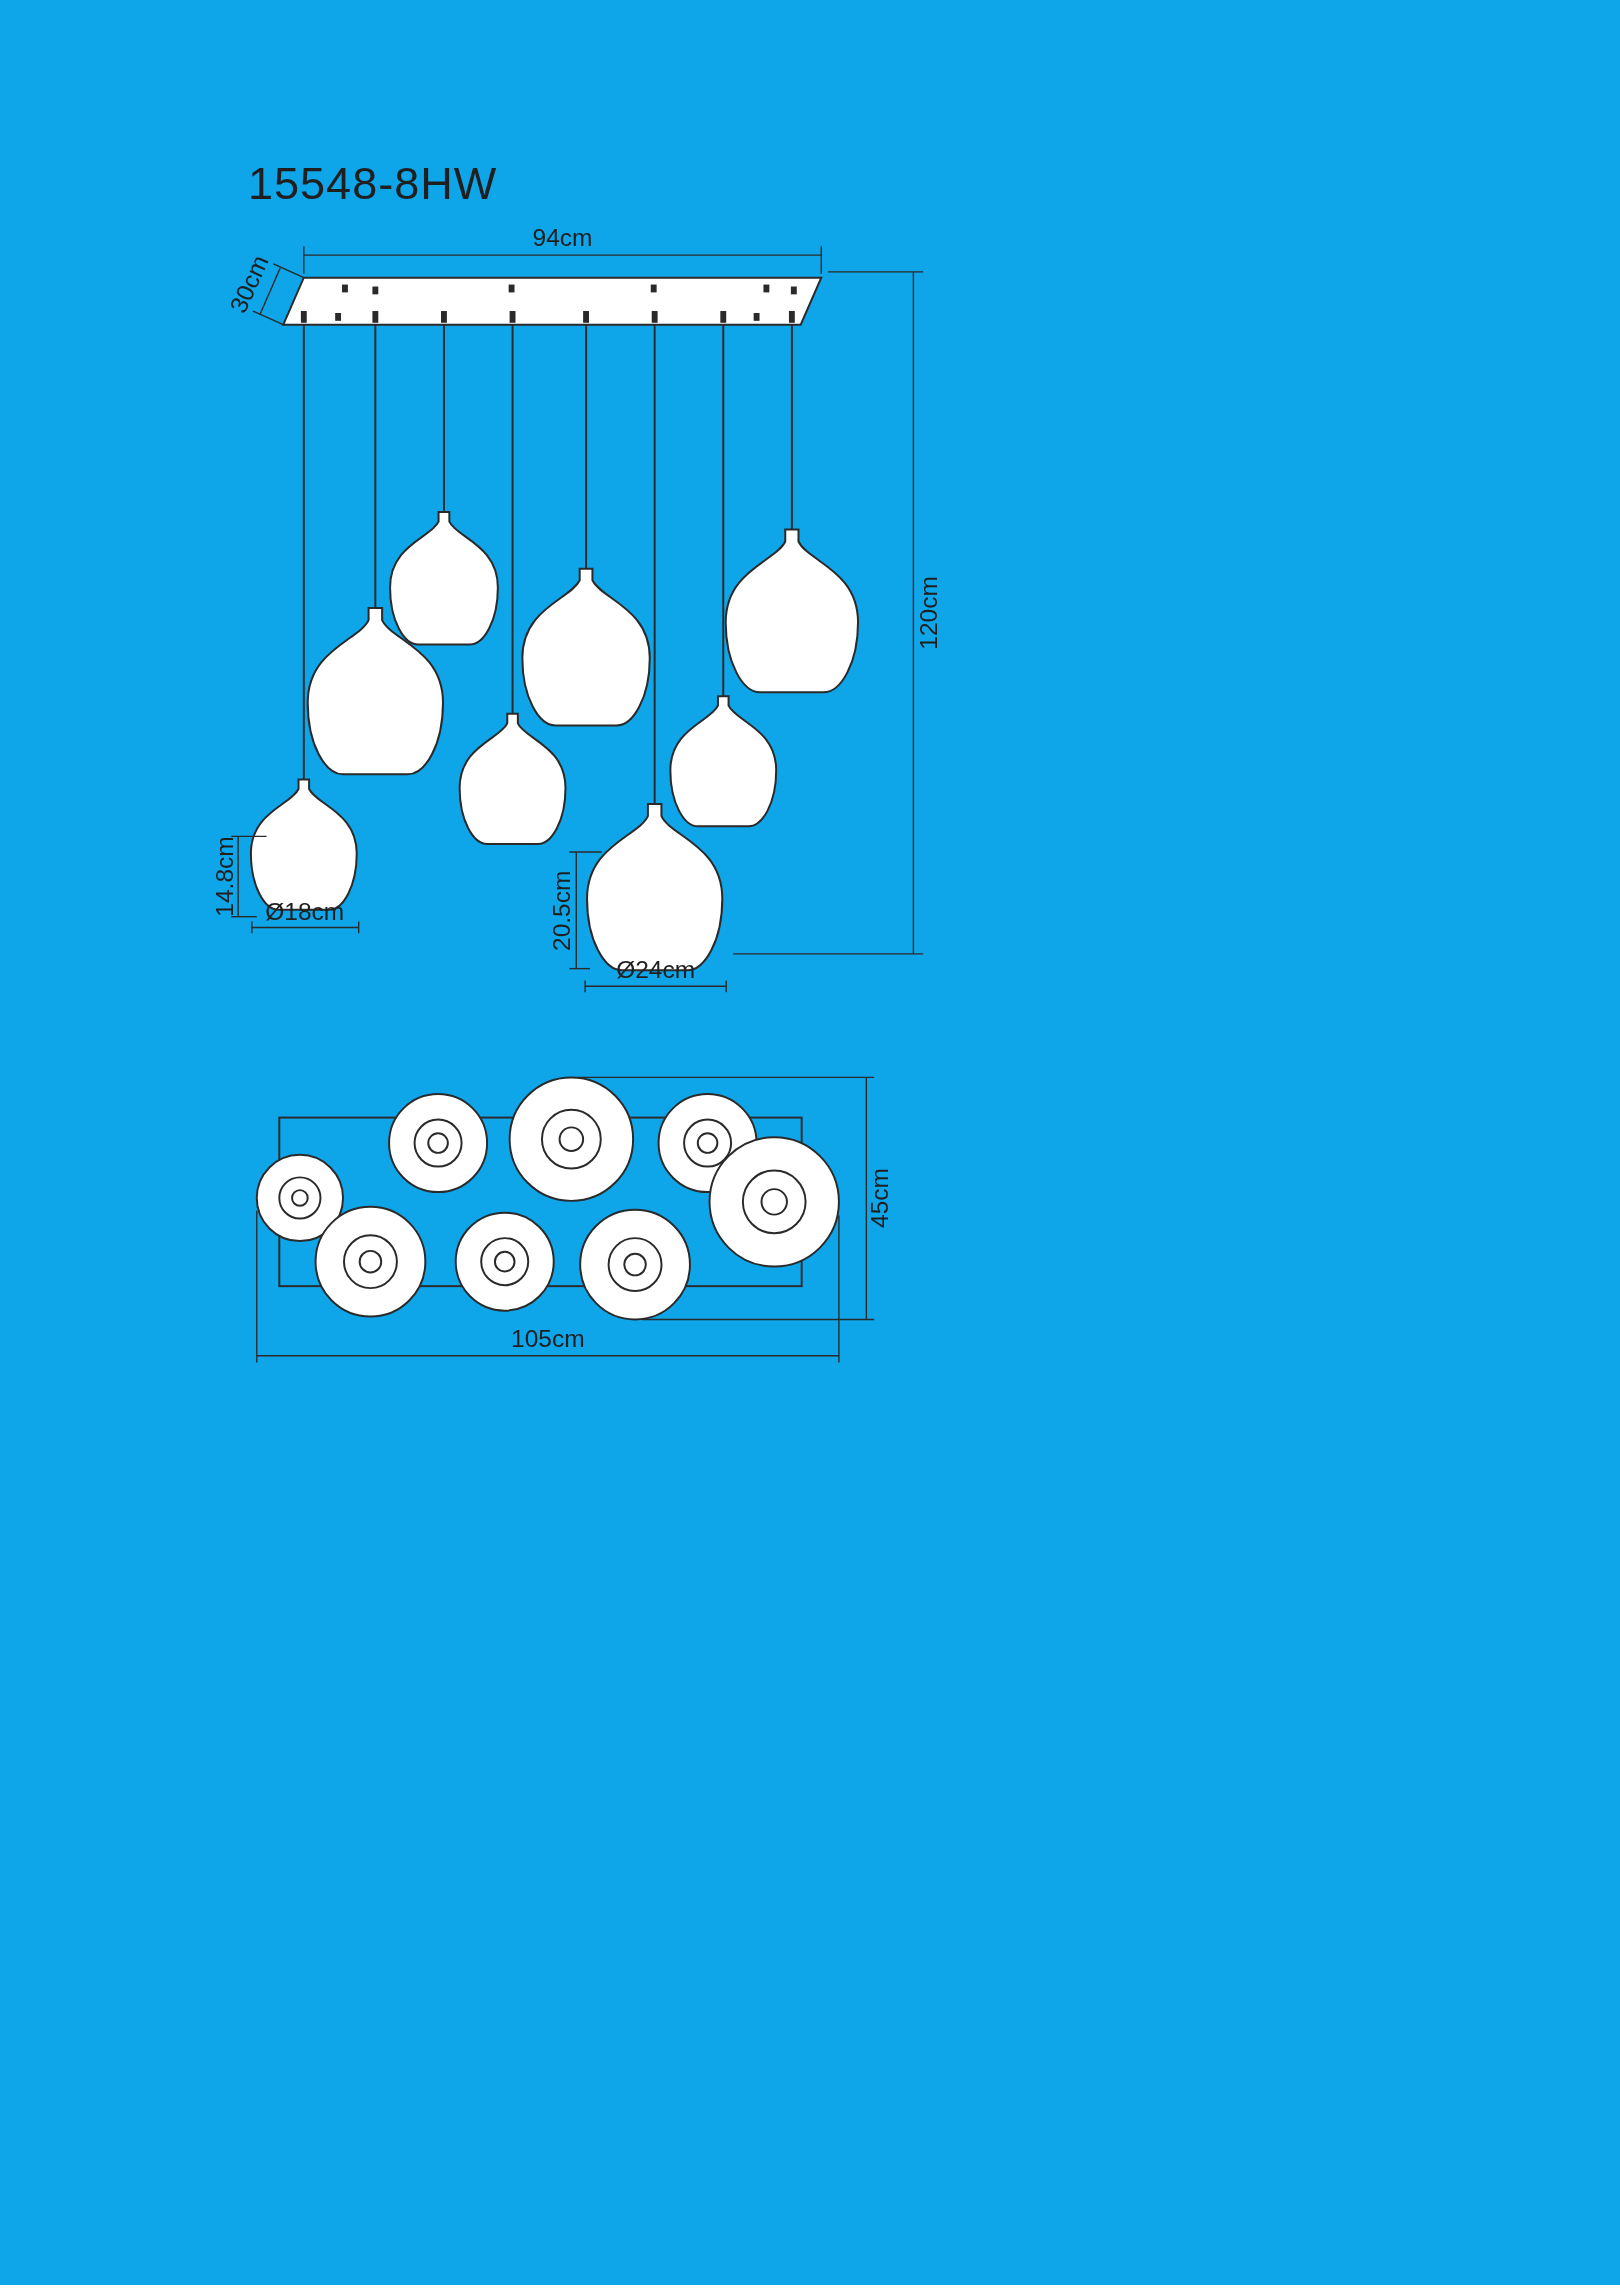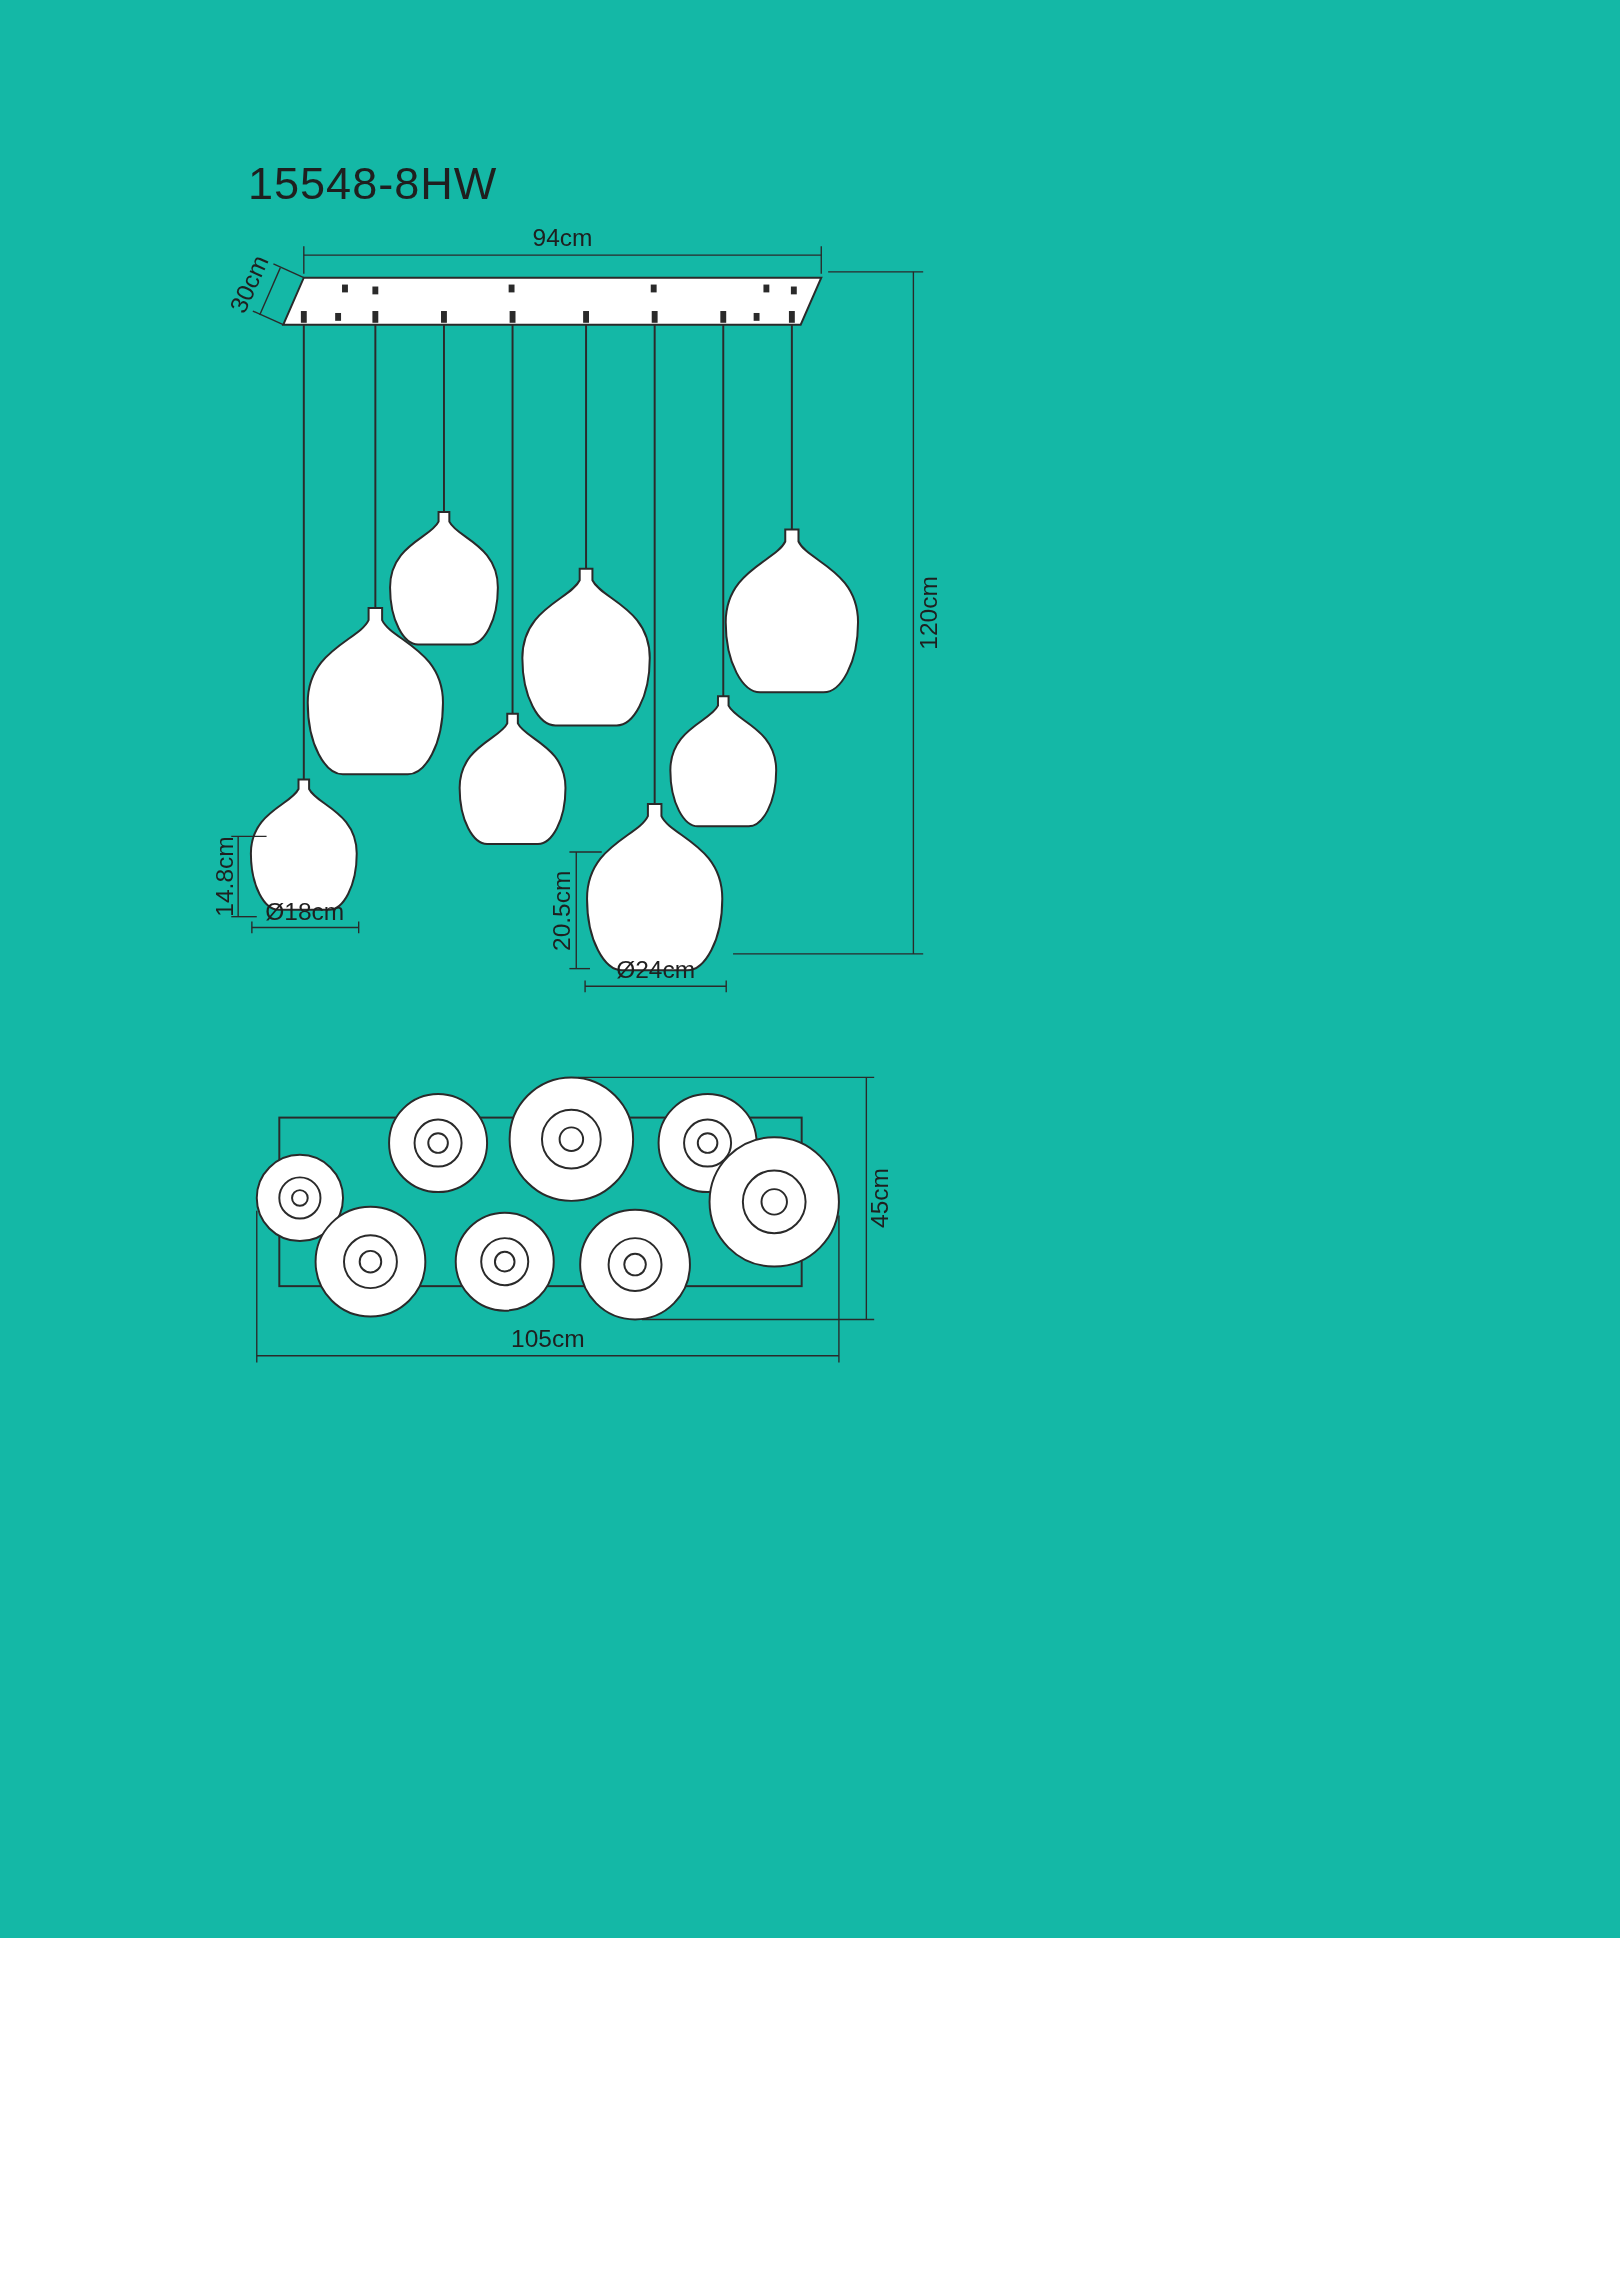--- a/index.html
+++ b/index.html
@@ -3,22 +3,22 @@
 <meta charset="utf-8">
 <style>
   html, body {
     margin: 0;
     padding: 0;
     background: #ffffff;
   }
   .page {
     position: relative;
     width: 1620px;
-    height: 1938px;
-    background: #14b8a6;
+    height: 2285px;
+    background: #0ea5e9;
     font-family: "Liberation Sans", sans-serif;
     text-align: right;
   }
   svg { display: block; }
   text {
     font-family: "Liberation Sans", sans-serif;
     fill: #1f1f1f;
   }
   .title-text { font-size: 46px; letter-spacing: 1px; }
   .dim-text { font-size: 25px; }

